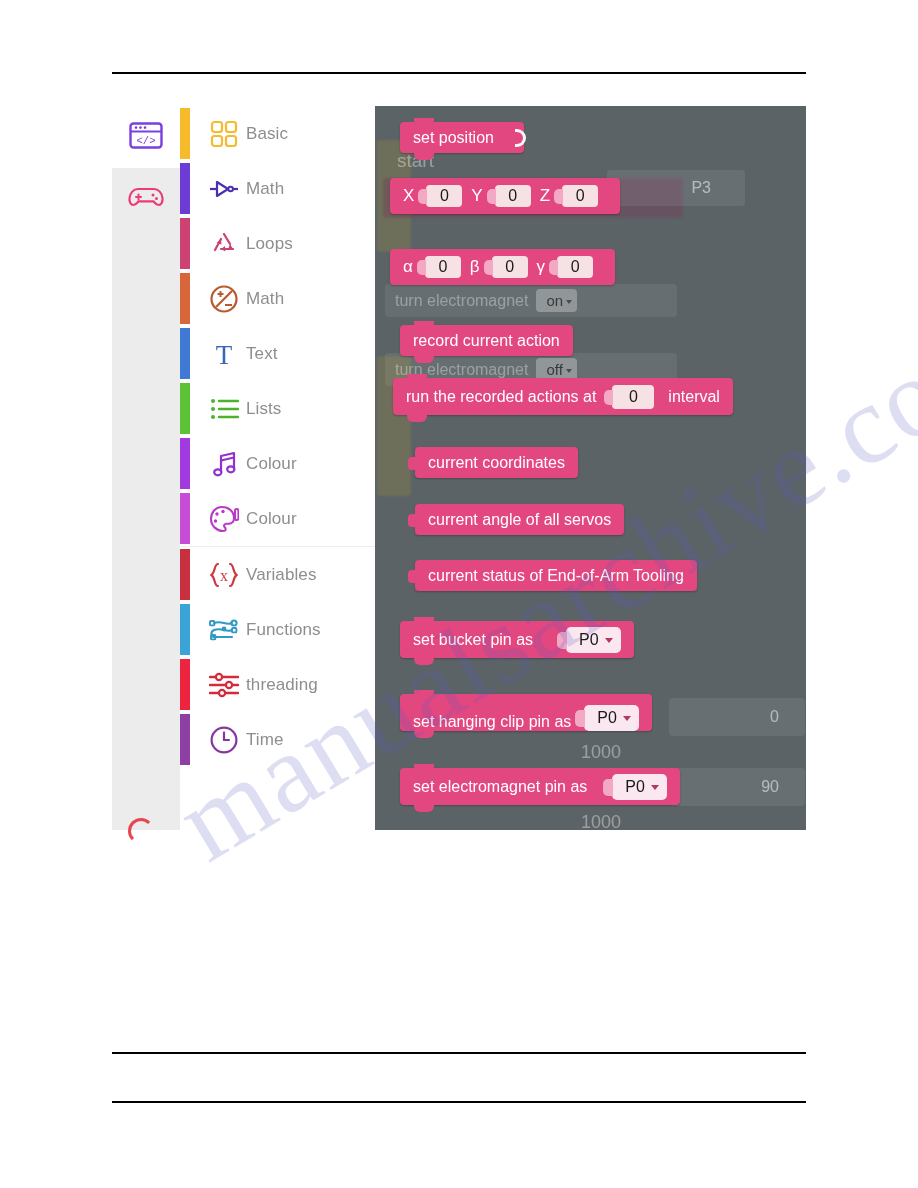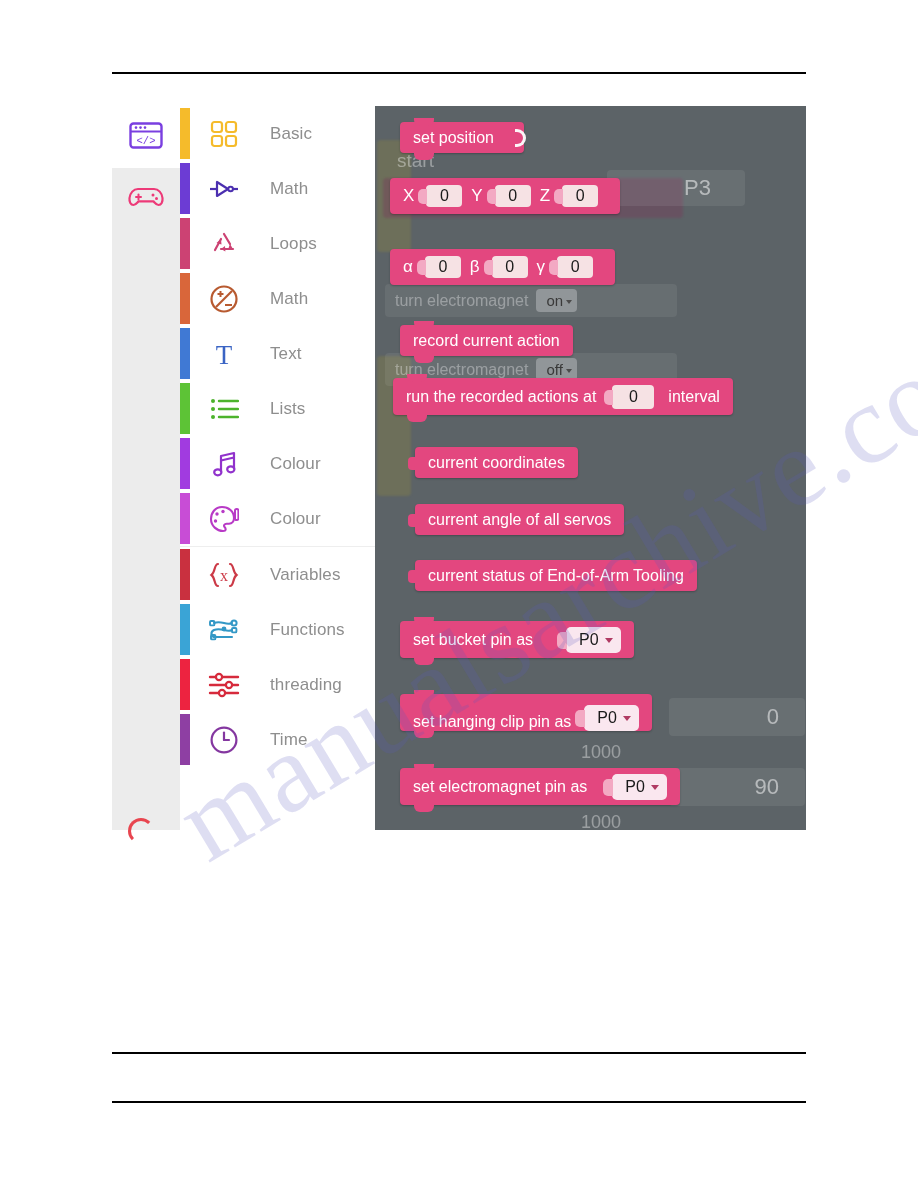--- a/index.html
+++ b/index.html
@@ -104,21 +104,21 @@
     width: 44px;
     margin-left: 22px;
     display: flex;
     align-items: center;
     justify-content: center;
     flex: 0 0 auto;
   }
   .cat-label {
     font-size: 17px;
     color: #8e8e8e;
-    margin-left: 24px;
+    margin-left: 0;
     letter-spacing: 0.1px;
   }
   .cat-row.sep-above { border-top: 1px solid #eeeeee; }
 
   .cat-row.active { background: #c34a72; }
   .cat-row.active .cat-label { color: #ffffff; }
   #active-outline {
     position: absolute;
     left: 0;
     top: 0;
@@ -169,21 +169,21 @@
     margin-top: -1px;
     border-left: 3px solid transparent;
     border-right: 3px solid transparent;
     border-top: 4px solid #4b4b4b;
   }
   .ghost-num {
     position: absolute;
     background: rgba(255,255,255,0.08);
     color: rgba(255,255,255,0.52);
     border-radius: 4px;
-    font-size: 22px;
+    font-size: 16px;
     display: flex;
     align-items: center;
     justify-content: flex-end;
     padding-right: 26px;
     filter: blur(0.4px);
   }
   .ghost-plain {
     position: absolute;
     color: rgba(255,255,255,0.38);
     font-size: 18px;

